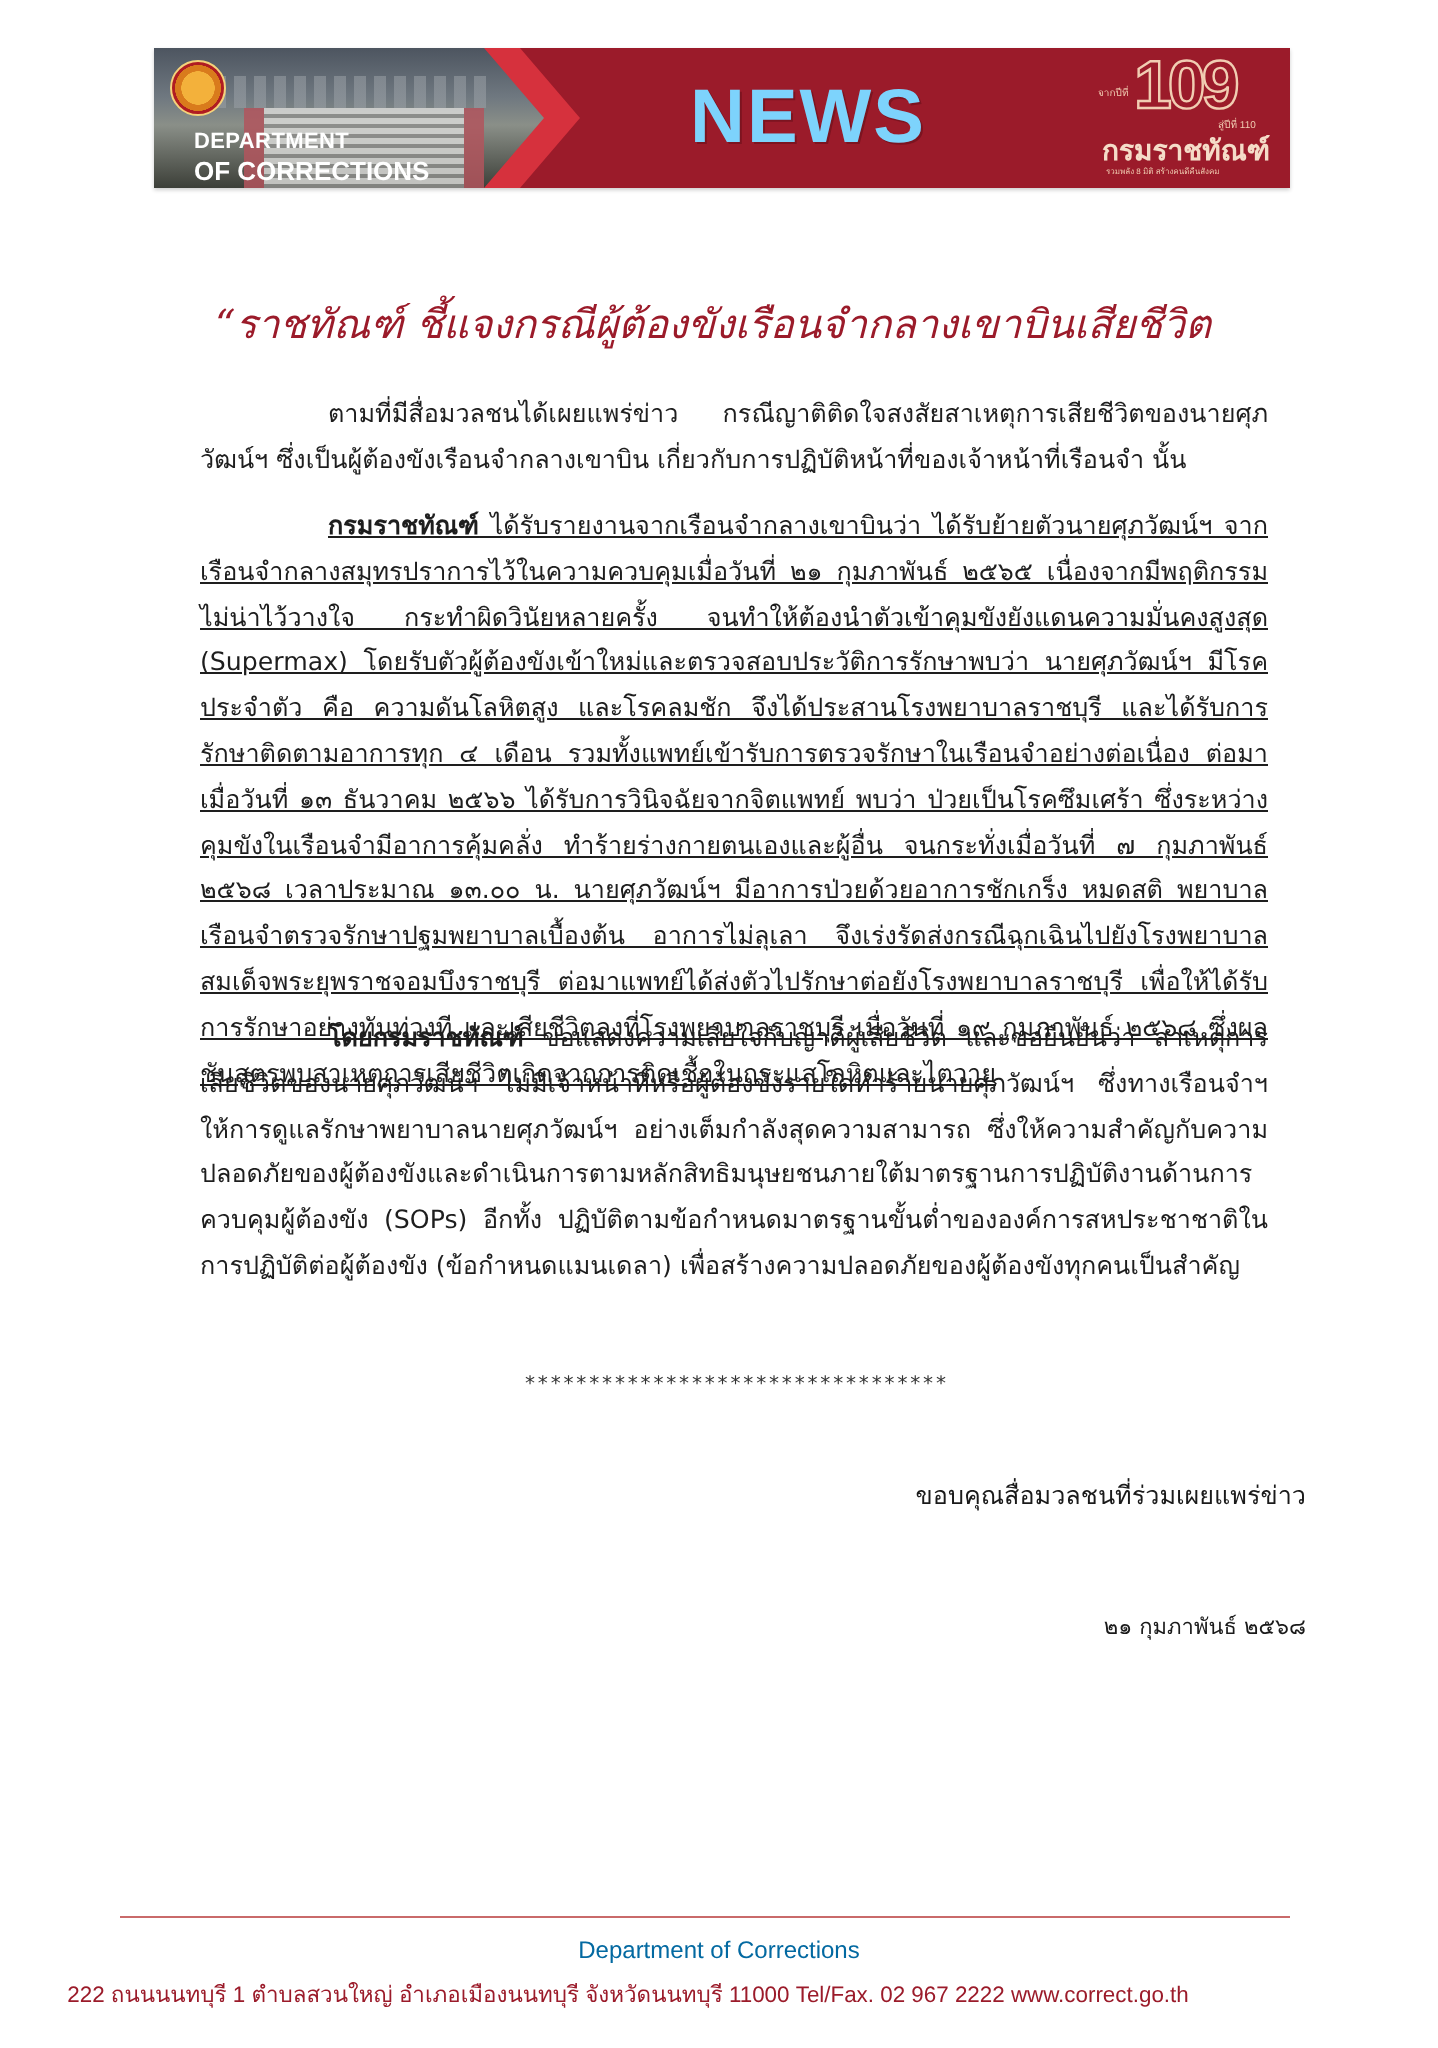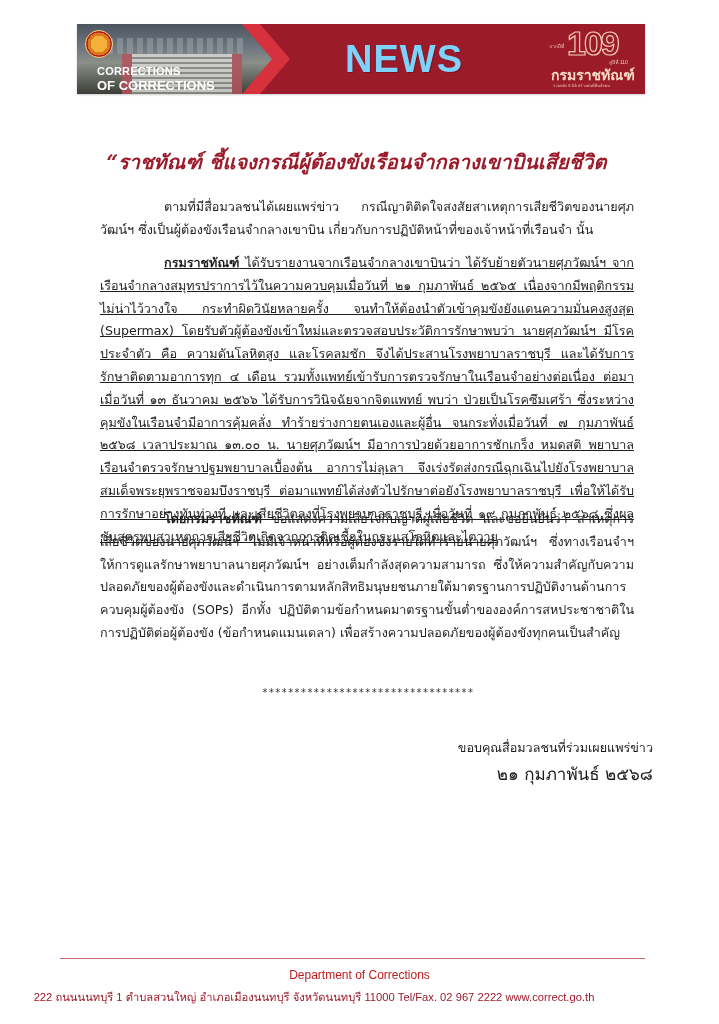--- a/index.html
+++ b/index.html
@@ -60,67 +60,67 @@
     position:absolute; left:22px; top:-4px; font-size:34px; font-weight:bold;
     color:transparent; -webkit-text-stroke:1.2px #f1cdb2; letter-spacing:-2px;
   }
   .anniv .small-l { position:absolute; left:4px; top:14px; font-size:5px; }
   .anniv .small-r { position:absolute; left:64px; top:30px; font-size:5px; }
   .anniv .name { position:absolute; left:6px; top:36px; font-size:14px; font-weight:bold; color:#f5dcc8; }
   .anniv .tag { position:absolute; left:8px; top:54px; font-size:4px; }
 
   .title {
     position:absolute; left:0; width:713px; top:146px; text-align:center;
-    font-family:"DejaVu Serif", serif; font-style:italic; font-weight:bold;
+    font-family:"DejaVu Serif", serif; font-style:italic; font-weight:normal;
     font-size:20px; color:#9b1b2a;
   }
   .body-text {
     position:absolute; left:84px; width:566px; font-size:12.6px; line-height:22.8px;
     font-family:"DejaVu Sans", sans-serif; color:#1e1e1e; text-align:justify;
   }
   .body-text p { margin:16px; text-indent:64px; }
   .body-text b { font-weight:bold; }
   .p1 { top:180px; }
   .p2 { top:236px;text-decoration:underline; }
   .p3 { top:492px; }
   .stars {
     position:absolute; left:262px; top:687px; font-size:10px; letter-spacing:0.4px;
     font-family:"DejaVu Sans Mono", monospace; color:#333;
   }
   .thanks {
     position:absolute; right:66px; top:737px; font-size:12.6px; text-align:center; line-height:22px;
   }
-  .date { position:absolute; right:66px; top:760px; font-size:17px; }
+  .date { position:absolute; right:66px; top:804px; font-size:11px; }
 
   .footer-line {
     position:absolute; left:60px; width:585px; top:958px; height:1px; background:#c96a6a;
   }
   .footer-org {
     position:absolute; left:0; width:719px; top:968px; text-align:center;
-    font-family:"Liberation Sans", sans-serif; font-size:12px; color:#b91c1c;
+    font-family:"Liberation Sans", sans-serif; font-size:12px; color:#0369a1;
   }
   .footer-addr {
     position:absolute; left:0; width:628px; top:988px; text-align:center;
     font-family:"Liberation Sans", sans-serif; font-size:11.2px; color:#9b1b2a;
   }
 </style>
 </head>
 <body>
 
 <div class="banner">
   <div class="photo">
     <div class="skyline"></div>
     <div class="building">
       <div class="edge-l"></div>
         <div class="edge-r"></div>
     </div>
   </div>
   <div class="chevron"></div>
   <div class="seal"></div>
-  <div class="dept1">CORRECTIONS</div>
+  <div class="dept1">DEPARTMENT</div>
   <div class="dept2">OF CORRECTIONS</div>
   <div class="news">NEWS</div>
   <div class="anniv">
     <span class="small-l">จากปีที่</span>
     <span class="num">109</span>
     <span class="small-r">สู่ปีที่ 110</span>
     <span class="name">กรมราชทัณฑ์</span>
     <span class="tag">รวมพลัง 8 มิติ สร้างคนดีคืนสังคม</span>
   </div>
 </div>

